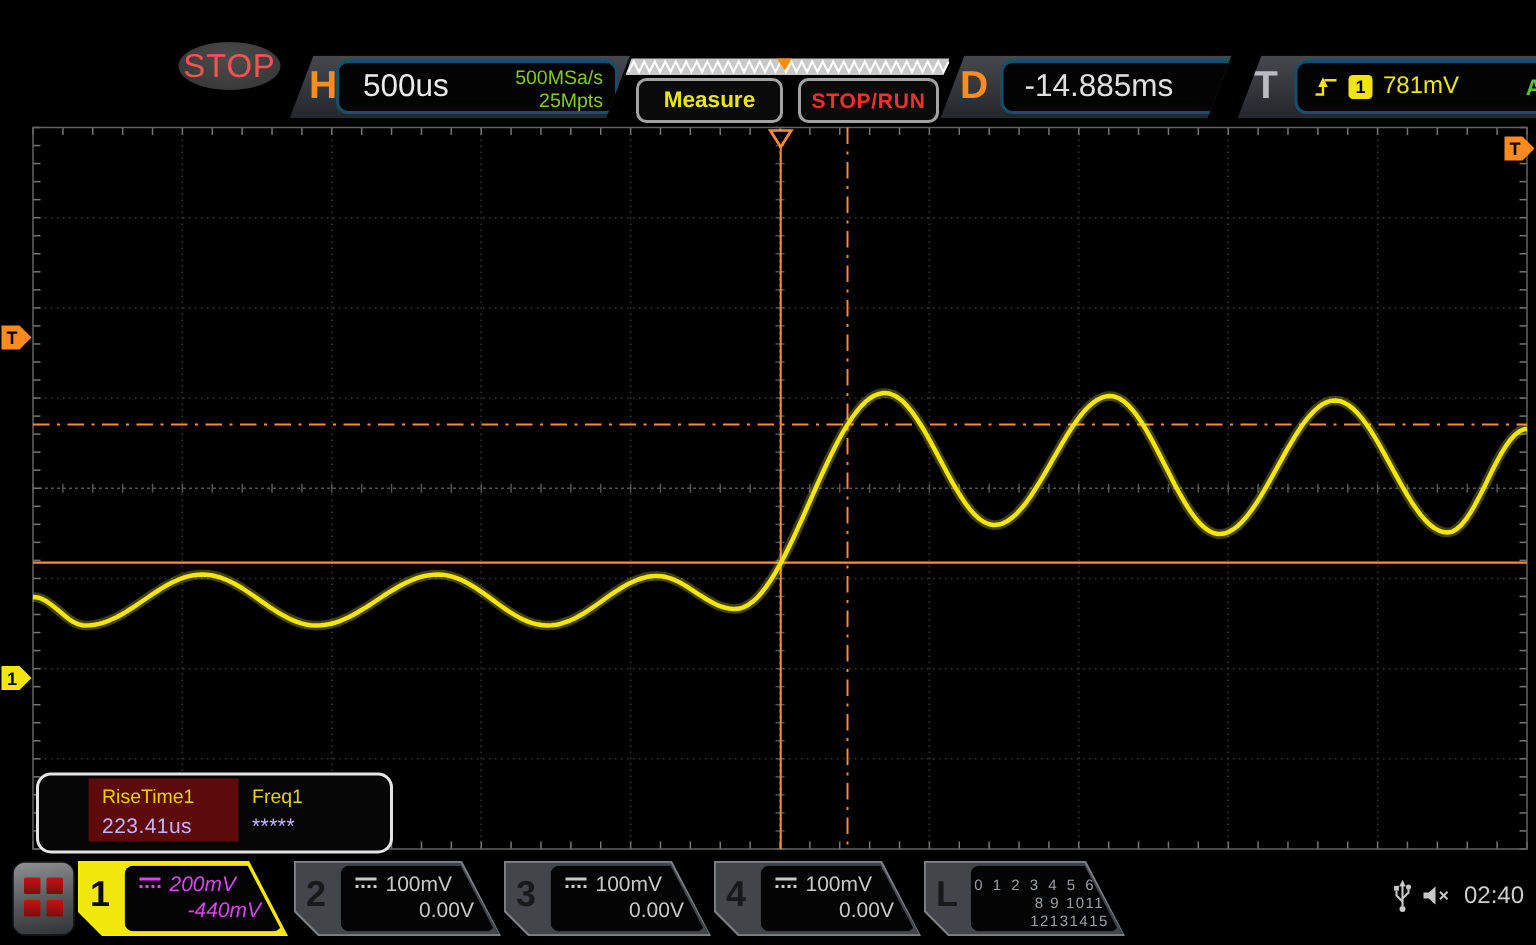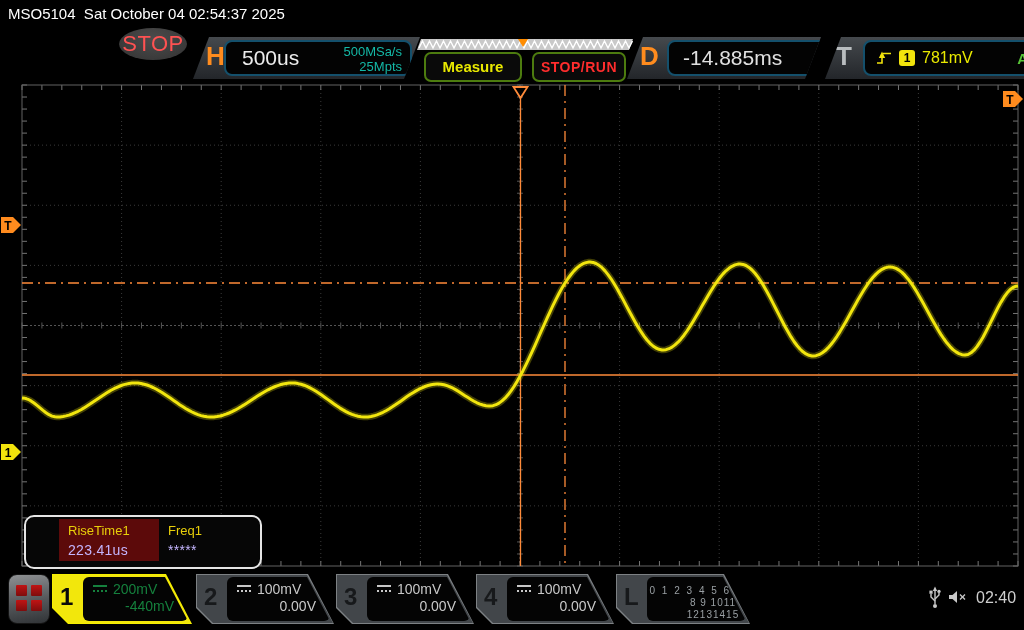--- a/index.html
+++ b/index.html
@@ -17,23 +17,23 @@
               color:#ff5252;font-weight:normal;font-size:22px;letter-spacing:.5px;}
   .group{background:linear-gradient(180deg,#45494d,#23262a);}
   .cutLR{clip-path:polygon(16px 0,100% 0,calc(100% - 16px) 100%,0 100%);}
   .cutL{clip-path:polygon(16px 0,100% 0,100% 100%,0 100%);}
   .big-letter{position:absolute;top:4px;font-size:26px;font-weight:bold;}
   .inset{position:absolute;background:#030303;border:2px solid #14506c;border-radius:8px;gap:44px;}
   #h-group{left:193px;top:37px;width:227px;height:42px;}
   #h-letter{left:13px;color:#ff8c1e;}
   #h-inset{left:31px;top:3px;width:184px;height:32px;display:flex;}
   #h-time{font-size:21px;color:#ececec;padding-left:16px;line-height:31px;}
-  #h-rate{margin-left:auto;text-align:right;padding:2px 8px 0 0;font-size:13px;color:#14b8a6;line-height:15px;}
+  #h-rate{margin-left:auto;text-align:right;padding:2px 8px 0 0;font-size:13px;color:#84cc16;line-height:15px;}
   #posbar{left:417px;top:36px;width:216px;height:17px;}
-  .hbtn{background:#0a0a0a;border:2px solid #4d7c0f;border-radius:7px;text-align:center;
+  .hbtn{background:#0a0a0a;border:2px solid #a3a3a3;border-radius:7px;text-align:center;
         font-weight:bold;line-height:26px;}
   #measure-btn{left:424px;top:52px;width:94px;height:26px;color:#e9e900;font-size:15px;}
   #stoprun-btn{left:532px;top:52px;width:90px;height:26px;color:#ff2d2d;font-size:14px;letter-spacing:.5px;}
   #d-group{left:627px;top:37px;width:194px;height:42px;}
   #d-letter{left:13px;color:#ff8c1e;}
   #d-inset{left:40px;top:3px;width:144px;height:32px;color:#e0e0e0;font-size:21px;line-height:31px;padding-left:14px;}
   #t-group{left:825px;top:37px;width:199px;height:42px;}
   #t-letter{left:11px;color:#b9bdbf;}
   #t-inset{left:38px;top:3px;width:153px;height:32px;display:flex;align-items:center;gap:7px;padding:0 10px 0 10px;}
   #trig-src{width:16px;height:16px;background:#f2e40c;border-radius:3px;color:#000;
@@ -61,21 +61,21 @@
   .tab-num{position:absolute;left:8px;top:9px;font-size:24px;font-weight:bold;}
   .tab-panel{position:absolute;left:31px;top:3px;right:4px;bottom:3px;background:#040404;
              border-radius:6px;clip-path:polygon(0 0,calc(100% - 23px) 0,100% 100%,0 100%);font-size:14px;}
   .row1{display:flex;align-items:center;gap:6px;padding:4px 0 0 10px;}
   .row2{text-align:right;padding:1px 14px 0 0;}
   .coupling-icon{display:inline-block;width:14px;height:7px;border-top:2px solid currentColor;position:relative;}
   .coupling-icon::after{content:"";position:absolute;left:0;top:3px;width:14px;border-top:2px dotted currentColor;}
   .tab-on{background:#f6ef00;}
   .tab-on .tab-inner{background:#f2e70c;}
   .tab-on .tab-num{color:#0a0a0a;}
-  .tab-on .tab-panel{color:#15803d;}
+  .tab-on .tab-panel{color:#d946ef;font-style:italic;}
   .tab-off{background:#7d8184;}
   .tab-off .tab-inner{background:#42464a;}
   .tab-off .tab-num{color:#17191b;}
   .tab-off .tab-panel{color:#c8c8c8;}
   #ch1{left:52px;width:140px;} #ch2{left:196px;width:138px;}
   #ch3{left:336px;width:138px;} #ch4{left:476px;width:138px;}
   #ltab{left:616px;width:134px;}
   .l-row1{text-align:center;color:#9aa0a4;font-size:10px;letter-spacing:2px;padding-top:8px;line-height:12px;}
   .l-row2{text-align:center;color:#9aa0a4;font-size:10px;letter-spacing:1px;line-height:12px;margin-left:33px;}
   #usb-icon{left:928px;top:586px;} #speaker-icon{left:948px;top:590px;}
@@ -390,21 +390,20 @@
       <path d="M22 398 L25 398.3 L28 399.3 L31 400.9 L34 403.0 L37 405.4 L40 407.9 L43 410.4 L46 412.7 L49 414.7 L52 416.1 L55 416.8 L57 417 L60 416.9 L63 416.5 L66 415.9 L69 415.1 L72 414.0 L75 412.7 L78 411.3 L81 409.7 L84 407.9 L87 406.0 L90 404.1 L93 402.0 L96 400.0 L99 398.0 L102 395.9 L105 394.0 L108 392.1 L111 390.3 L114 388.7 L117 387.3 L120 386.0 L123 384.9 L126 384.1 L129 383.5 L132 383.1 L135 383 L138 383.1 L141 383.5 L144 384.2 L147 385.0 L150 386.2 L153 387.5 L156 389.0 L159 390.7 L162 392.5 L165 394.5 L168 396.5 L171 398.6 L174 400.7 L177 402.8 L180 404.9 L183 406.8 L186 408.7 L189 410.4 L192 412.0 L195 413.4 L198 414.6 L201 415.6 L204 416.3 L207 416.8 L210 417.0 L211 417 L214 416.9 L217 416.5 L220 416.0 L223 415.2 L226 414.2 L229 413.0 L232 411.7 L235 410.2 L238 408.5 L241 406.7 L244 404.9 L247 403.0 L250 401.0 L253 399.0 L256 397.0 L259 395.1 L262 393.3 L265 391.5 L268 389.8 L271 388.3 L274 387.0 L277 385.8 L280 384.8 L283 384.0 L286 383.5 L289 383.1 L292 383 L295 383.1 L298 383.6 L301 384.3 L304 385.2 L307 386.4 L310 387.9 L313 389.5 L316 391.3 L319 393.2 L322 395.3 L325 397.4 L328 399.6 L331 401.8 L334 404.0 L337 406.1 L340 408.1 L343 409.9 L346 411.6 L349 413.1 L352 414.4 L355 415.4 L358 416.2 L361 416.7 L364 417.0 L365 417 L368 416.9 L371 416.5 L374 415.8 L377 414.8 L380 413.7 L383 412.3 L386 410.7 L389 409.0 L392 407.1 L395 405.1 L398 403.0 L401 400.9 L404 398.7 L407 396.6 L410 394.6 L413 392.7 L416 390.9 L419 389.2 L422 387.8 L425 386.5 L428 385.5 L431 384.7 L434 384.2 L437 384.0 L438 384 L441 384.2 L444 384.7 L447 385.6 L450 386.8 L453 388.2 L456 389.9 L459 391.7 L462 393.7 L465 395.7 L468 397.6 L471 399.5 L474 401.2 L477 402.8 L480 404.1 L483 405.0 L486 405.7 L489 406.0 L490 406 L493 405.7 L496 404.7 L499 403.1 L502 400.9 L505 398.2 L508 394.8 L511 390.9 L514 386.5 L517 381.6 L520 376.3 L523 370.7 L526 364.7 L529 358.4 L532 351.9 L535 345.3 L538 338.5 L541 331.7 L544 325.0 L547 318.3 L550 311.8 L553 305.4 L556 299.3 L559 293.5 L562 288.1 L565 283.1 L568 278.5 L571 274.5 L574 270.9 L577 267.9 L580 265.5 L583 263.7 L586 262.6 L589 262.0 L590 262 L593 262.4 L596 263.5 L599 265.3 L602 267.7 L605 270.9 L608 274.6 L611 278.8 L614 283.5 L617 288.5 L620 293.9 L623 299.4 L626 305.1 L629 310.7 L632 316.3 L635 321.7 L638 326.9 L641 331.7 L644 336.1 L647 340.0 L650 343.3 L653 346.0 L656 348.0 L659 349.3 L662 350.0 L663 350 L666 349.7 L669 348.7 L672 347.1 L675 344.9 L678 342.2 L681 338.9 L684 335.2 L687 331.0 L690 326.4 L693 321.6 L696 316.6 L699 311.4 L702 306.1 L705 300.9 L708 295.7 L711 290.7 L714 286.0 L717 281.6 L720 277.5 L723 273.9 L726 270.8 L729 268.3 L732 266.3 L735 264.9 L738 264.1 L740 264 L743 264.4 L746 265.5 L749 267.4 L752 270.0 L755 273.3 L758 277.1 L761 281.5 L764 286.4 L767 291.7 L770 297.3 L773 303.1 L776 309.0 L779 314.9 L782 320.8 L785 326.5 L788 331.8 L791 336.9 L794 341.5 L797 345.5 L800 349.0 L803 351.8 L806 353.9 L809 355.3 L812 356.0 L813 356 L816 355.7 L819 354.7 L822 353.0 L825 350.8 L828 347.9 L831 344.5 L834 340.6 L837 336.3 L840 331.6 L843 326.6 L846 321.4 L849 316.0 L852 310.6 L855 305.2 L858 299.8 L861 294.7 L864 289.8 L867 285.2 L870 281.0 L873 277.3 L876 274.1 L879 271.4 L882 269.3 L885 267.9 L888 267.1 L890 267 L893 267.3 L896 268.4 L899 270.1 L902 272.4 L905 275.4 L908 278.9 L911 283.0 L914 287.4 L917 292.3 L920 297.4 L923 302.8 L926 308.2 L929 313.8 L932 319.2 L935 324.6 L938 329.7 L941 334.6 L944 339.0 L947 343.1 L950 346.6 L953 349.6 L956 351.9 L959 353.6 L962 354.7 L965 355 L968 354.5 L971 352.8 L974 350.2 L977 346.6 L980 342.2 L983 337.2 L986 331.5 L989 325.6 L992 319.5 L995 313.4 L998 307.5 L1001 302.1 L1004 297.2 L1007 293.1 L1010 289.8 L1013 287.5 L1016 286.2 L1018 286" fill="none" stroke="#f2e60e" stroke-width="6.5" opacity="0.28" stroke-linejoin="round"></path>
       <path d="M22 398 L25 398.3 L28 399.3 L31 400.9 L34 403.0 L37 405.4 L40 407.9 L43 410.4 L46 412.7 L49 414.7 L52 416.1 L55 416.8 L57 417 L60 416.9 L63 416.5 L66 415.9 L69 415.1 L72 414.0 L75 412.7 L78 411.3 L81 409.7 L84 407.9 L87 406.0 L90 404.1 L93 402.0 L96 400.0 L99 398.0 L102 395.9 L105 394.0 L108 392.1 L111 390.3 L114 388.7 L117 387.3 L120 386.0 L123 384.9 L126 384.1 L129 383.5 L132 383.1 L135 383 L138 383.1 L141 383.5 L144 384.2 L147 385.0 L150 386.2 L153 387.5 L156 389.0 L159 390.7 L162 392.5 L165 394.5 L168 396.5 L171 398.6 L174 400.7 L177 402.8 L180 404.9 L183 406.8 L186 408.7 L189 410.4 L192 412.0 L195 413.4 L198 414.6 L201 415.6 L204 416.3 L207 416.8 L210 417.0 L211 417 L214 416.9 L217 416.5 L220 416.0 L223 415.2 L226 414.2 L229 413.0 L232 411.7 L235 410.2 L238 408.5 L241 406.7 L244 404.9 L247 403.0 L250 401.0 L253 399.0 L256 397.0 L259 395.1 L262 393.3 L265 391.5 L268 389.8 L271 388.3 L274 387.0 L277 385.8 L280 384.8 L283 384.0 L286 383.5 L289 383.1 L292 383 L295 383.1 L298 383.6 L301 384.3 L304 385.2 L307 386.4 L310 387.9 L313 389.5 L316 391.3 L319 393.2 L322 395.3 L325 397.4 L328 399.6 L331 401.8 L334 404.0 L337 406.1 L340 408.1 L343 409.9 L346 411.6 L349 413.1 L352 414.4 L355 415.4 L358 416.2 L361 416.7 L364 417.0 L365 417 L368 416.9 L371 416.5 L374 415.8 L377 414.8 L380 413.7 L383 412.3 L386 410.7 L389 409.0 L392 407.1 L395 405.1 L398 403.0 L401 400.9 L404 398.7 L407 396.6 L410 394.6 L413 392.7 L416 390.9 L419 389.2 L422 387.8 L425 386.5 L428 385.5 L431 384.7 L434 384.2 L437 384.0 L438 384 L441 384.2 L444 384.7 L447 385.6 L450 386.8 L453 388.2 L456 389.9 L459 391.7 L462 393.7 L465 395.7 L468 397.6 L471 399.5 L474 401.2 L477 402.8 L480 404.1 L483 405.0 L486 405.7 L489 406.0 L490 406 L493 405.7 L496 404.7 L499 403.1 L502 400.9 L505 398.2 L508 394.8 L511 390.9 L514 386.5 L517 381.6 L520 376.3 L523 370.7 L526 364.7 L529 358.4 L532 351.9 L535 345.3 L538 338.5 L541 331.7 L544 325.0 L547 318.3 L550 311.8 L553 305.4 L556 299.3 L559 293.5 L562 288.1 L565 283.1 L568 278.5 L571 274.5 L574 270.9 L577 267.9 L580 265.5 L583 263.7 L586 262.6 L589 262.0 L590 262 L593 262.4 L596 263.5 L599 265.3 L602 267.7 L605 270.9 L608 274.6 L611 278.8 L614 283.5 L617 288.5 L620 293.9 L623 299.4 L626 305.1 L629 310.7 L632 316.3 L635 321.7 L638 326.9 L641 331.7 L644 336.1 L647 340.0 L650 343.3 L653 346.0 L656 348.0 L659 349.3 L662 350.0 L663 350 L666 349.7 L669 348.7 L672 347.1 L675 344.9 L678 342.2 L681 338.9 L684 335.2 L687 331.0 L690 326.4 L693 321.6 L696 316.6 L699 311.4 L702 306.1 L705 300.9 L708 295.7 L711 290.7 L714 286.0 L717 281.6 L720 277.5 L723 273.9 L726 270.8 L729 268.3 L732 266.3 L735 264.9 L738 264.1 L740 264 L743 264.4 L746 265.5 L749 267.4 L752 270.0 L755 273.3 L758 277.1 L761 281.5 L764 286.4 L767 291.7 L770 297.3 L773 303.1 L776 309.0 L779 314.9 L782 320.8 L785 326.5 L788 331.8 L791 336.9 L794 341.5 L797 345.5 L800 349.0 L803 351.8 L806 353.9 L809 355.3 L812 356.0 L813 356 L816 355.7 L819 354.7 L822 353.0 L825 350.8 L828 347.9 L831 344.5 L834 340.6 L837 336.3 L840 331.6 L843 326.6 L846 321.4 L849 316.0 L852 310.6 L855 305.2 L858 299.8 L861 294.7 L864 289.8 L867 285.2 L870 281.0 L873 277.3 L876 274.1 L879 271.4 L882 269.3 L885 267.9 L888 267.1 L890 267 L893 267.3 L896 268.4 L899 270.1 L902 272.4 L905 275.4 L908 278.9 L911 283.0 L914 287.4 L917 292.3 L920 297.4 L923 302.8 L926 308.2 L929 313.8 L932 319.2 L935 324.6 L938 329.7 L941 334.6 L944 339.0 L947 343.1 L950 346.6 L953 349.6 L956 351.9 L959 353.6 L962 354.7 L965 355 L968 354.5 L971 352.8 L974 350.2 L977 346.6 L980 342.2 L983 337.2 L986 331.5 L989 325.6 L992 319.5 L995 313.4 L998 307.5 L1001 302.1 L1004 297.2 L1007 293.1 L1010 289.8 L1013 287.5 L1016 286.2 L1018 286" fill="none" stroke="#f2e60e" stroke-width="3" stroke-linejoin="round"></path>
       <polygon points="1,217 13,217 21,225 13,233 1,233" fill="#ff8b1e"></polygon>
       <text x="8" y="229.5" fill="#000" font-size="12" font-weight="bold" text-anchor="middle" font-family="&quot;Liberation Sans&quot;,sans-serif">T</text>
       <polygon points="1,444 13,444 21,452 13,460 1,460" fill="#f2e40c"></polygon>
       <text x="8" y="456.5" fill="#000" font-size="12" font-weight="bold" text-anchor="middle" font-family="&quot;Liberation Sans&quot;,sans-serif">1</text>
       <polygon points="1003,91 1015,91 1023,99 1015,107 1003,107" fill="#ff8b1e"></polygon>
       <text x="1010" y="103.5" fill="#000" font-size="12" font-weight="bold" text-anchor="middle" font-family="&quot;Liberation Sans&quot;,sans-serif">T</text>
     </svg>
 
-  <div id="topbar-title" class="abs hdr">MSO5104  Sat October 04 02:54:37 2025</div>
 
   <div id="stop-badge" class="abs hdr">STOP</div>
 
   <div id="h-group" class="abs hdr group cutLR">
     <div id="h-letter" class="big-letter">H</div>
     <div id="h-inset" class="inset">
       <div id="h-time">500us</div>
       <div id="h-rate">
         <div>500MSa/s</div>
         <div>25Mpts</div>

